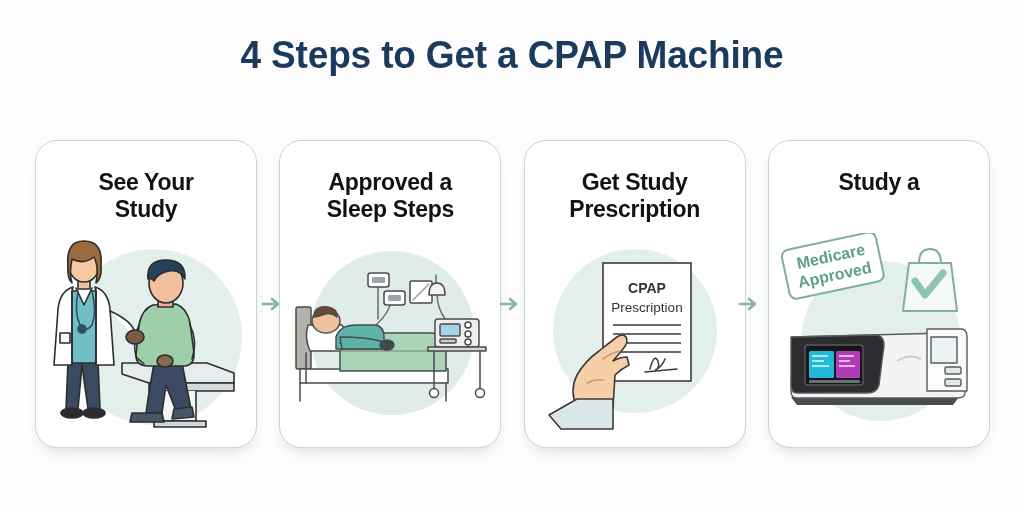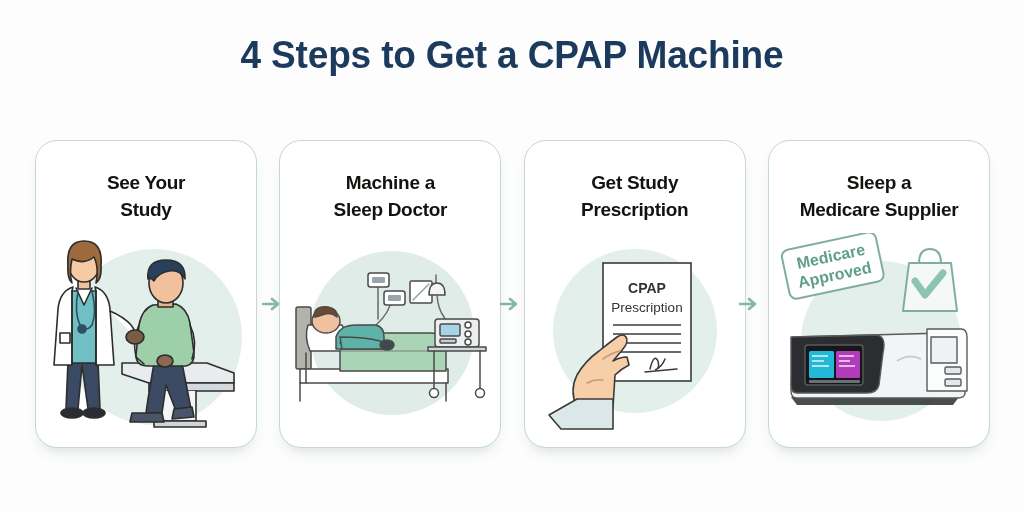--- a/index.html
+++ b/index.html
@@ -57,21 +57,21 @@
     border-radius: 22px;
     box-shadow: 0 8px 14px -6px rgba(120,140,140,0.30);
     overflow: hidden;
   }
   .card-title {
     position: absolute;
     top: 28px;
     left: 8px;
     width: 204px;
     text-align: center;
-    font-size: 19px;
+    font-size: 23px;
     line-height: 27px;
     font-weight: 700;
     color: #12120f;
     letter-spacing: -0.3px;
   }
   .art {
     position: absolute;
     top: 92px;
     left: 0;
     width: 220px;
@@ -165,22 +165,22 @@
             <ellipse cx="48" cy="30" rx="16" ry="19" fill="#f5c9a4"></ellipse>
 
             <path d="M32 32 Q30 8 48 8 Q67 8 65 32 Q66 46 60 50 Q63 34 58 24 Q48 32 36 26 Q33 40 36 50 Q31 46 32 32 Z" fill="#9c6a3c"></path>
           </g>
         </svg>
       </div>
     </div>
 
     <div class="card">
       <div class="card-title">
-        <span>Machine a</span><br>
-        <span>Sleep Doctor</span>
+        <span>Approved a</span><br>
+        <span>Sleep Steps</span>
       </div>
       <div class="art">
         <svg viewBox="0 0 220 214" xmlns="http://www.w3.org/2000/svg">
           <circle cx="112" cy="100" r="82" fill="#dfece8"></circle>
           <g stroke="#4a4a4a" stroke-width="1.5" stroke-linejoin="round" stroke-linecap="round" fill="none">
 
             <path d="M98 52 L98 86" stroke="#6a6a6a"></path>
             <path d="M112 64 Q110 80 96 92" stroke="#6a6a6a"></path>
             <rect x="88" y="40" width="21" height="14" rx="2.5" fill="#ffffff"></rect>
             <rect x="92" y="44" width="13" height="6" rx="1" fill="#9aa6ab" stroke="none"></rect>
@@ -264,22 +264,21 @@
             <path d="M62 150 Q70 146 78 147" fill="none" stroke="#c79a72"></path>
 
             <path d="M24 182 L52 166 L88 166 L88 196 L36 196 Z" fill="#dce7ea"></path>
           </g>
         </svg>
       </div>
     </div>
 
     <div class="card">
       <div class="card-title">
-        <span>Sleep a</span><br>
-        <span>Medicare Supplier</span>
+        <span>Study a</span><br>
       </div>
       <div class="art">
         <svg viewBox="0 0 220 214" xmlns="http://www.w3.org/2000/svg">
           <circle cx="112" cy="108" r="80" fill="#e3efeb"></circle>
 
           <g transform="rotate(-12 62 34)">
             <rect x="16" y="8" width="96" height="50" rx="7" fill="#ffffff" stroke="#7fae9f" stroke-width="2"></rect>
             <text x="64" y="29" text-anchor="middle" font-family="'Liberation Sans', sans-serif" font-size="16" font-weight="700" fill="#5f9e8c">Medicare</text>
             <text x="64" y="48" text-anchor="middle" font-family="'Liberation Sans', sans-serif" font-size="16" font-weight="700" fill="#5f9e8c">Approved</text>
           </g>

